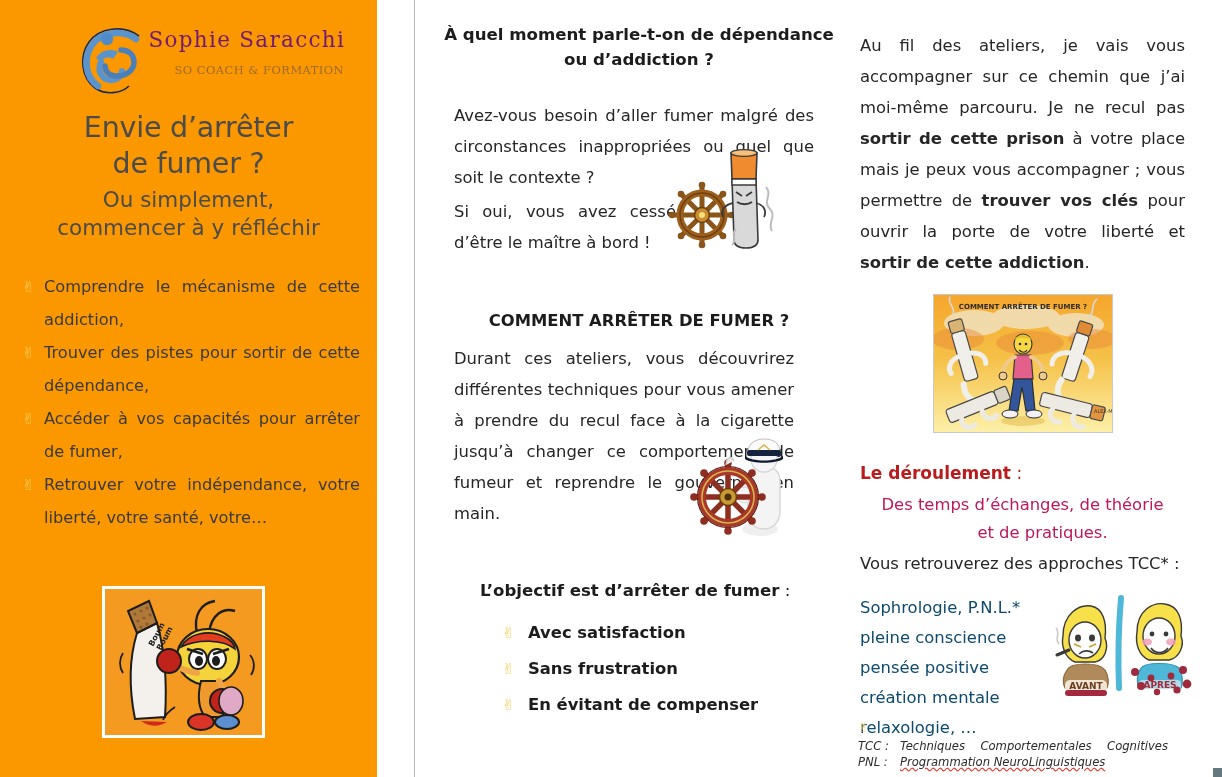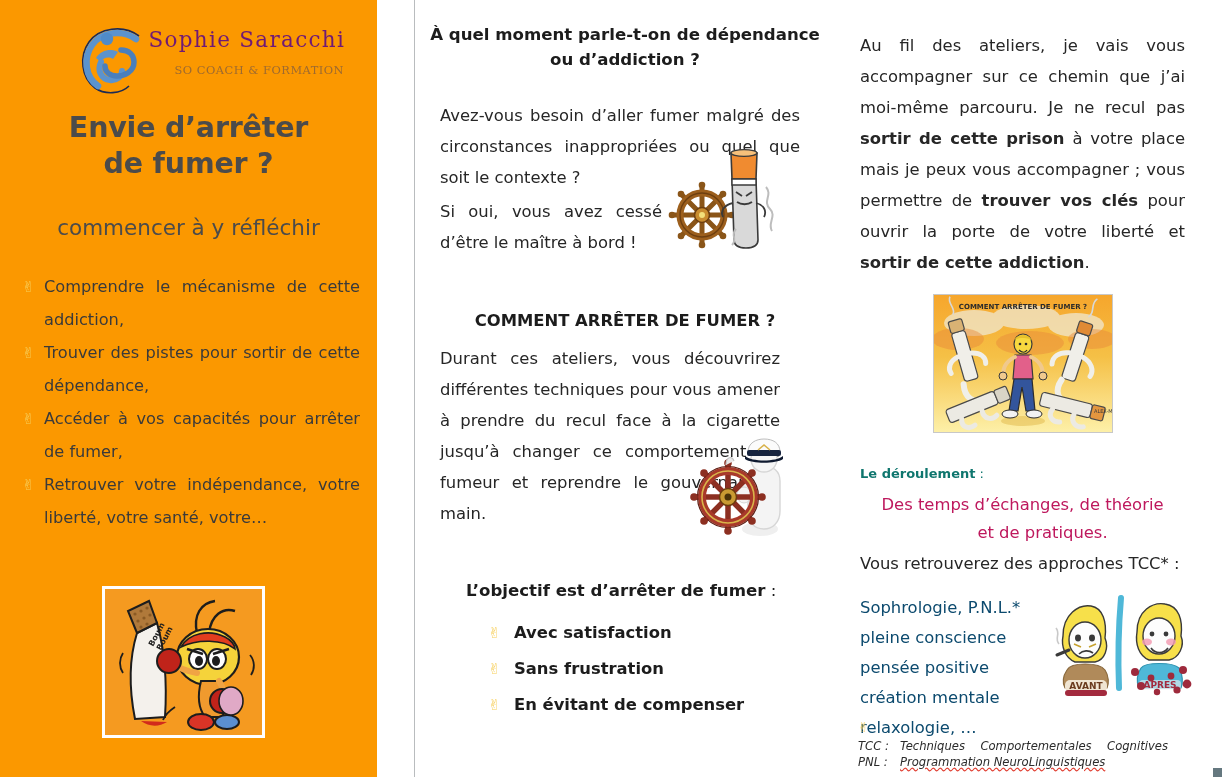--- a/index.html
+++ b/index.html
@@ -82,21 +82,21 @@
   }
 
   
   #left-title {
     position: absolute;
     left: 14px;
     top: 110px;
     width: 349px;
     text-align: center;
     font-size: 28.5px;
-    font-weight: bold;
+    font-weight: normal;
     line-height: 36px;
     color: #4b4b4b;
     letter-spacing: -.2px;
   }
   #left-subtitle {
     position: absolute;
     left: 14px;
     top: 186px;
     width: 349px;
     text-align: center;
@@ -151,21 +151,21 @@
     left: 414px;
     top: 0;
     width: 1px;
     height: 777px;
     background: #b9bcbe;
   }
 
   
   #mid-col {
     position: absolute;
-    left: 430px;
+    left: 444px;
     top: 0;
     width: 390px;
     height: 646px;
   }
   .mid-heading {
     position: absolute;
     width: 390px;
     text-align: center;
     font-size: 16.6px;
     font-weight: bold;
@@ -270,23 +270,23 @@
     height: 139px;
     border: 1px solid #c8c8c8;
     box-sizing: border-box;
     overflow: hidden;
   }
 
   #deroulement-title {
     position: absolute;
     left: 0;
     top: 461px;
-    font-size: 13px;
+    font-size: 17px;
     line-height: 25px;
-    color: #0f766e;
+    color: #b91c1c;
   }
   #deroulement-title b { font-weight: bold; }
 
   #deroulement-body {
     position: absolute;
     left: 0;
     top: 491px;
     width: 325px;
     text-align: center;
     font-size: 16.4px;
@@ -393,21 +393,21 @@
         <div class="logo-sub">SO COACH &amp; FORMATION</div>
       </div>
     </div>
 
     <div id="left-title">
       <span>Envie d’arrêter</span><br>
       <span>de fumer ?</span>
     </div>
 
     <div id="left-subtitle">
-      <br>
+      <span>Ou simplement,</span><br>
       <span>commencer à y réfléchir</span>
     </div>
 
     <div id="left-bullets">
       <div class="lb-row">
         <span class="lb-icon">✌</span>
         <span>Comprendre le mécanisme de cette addiction,</span>
       </div>
       <div class="lb-row">
         <span class="lb-icon">✌</span>

